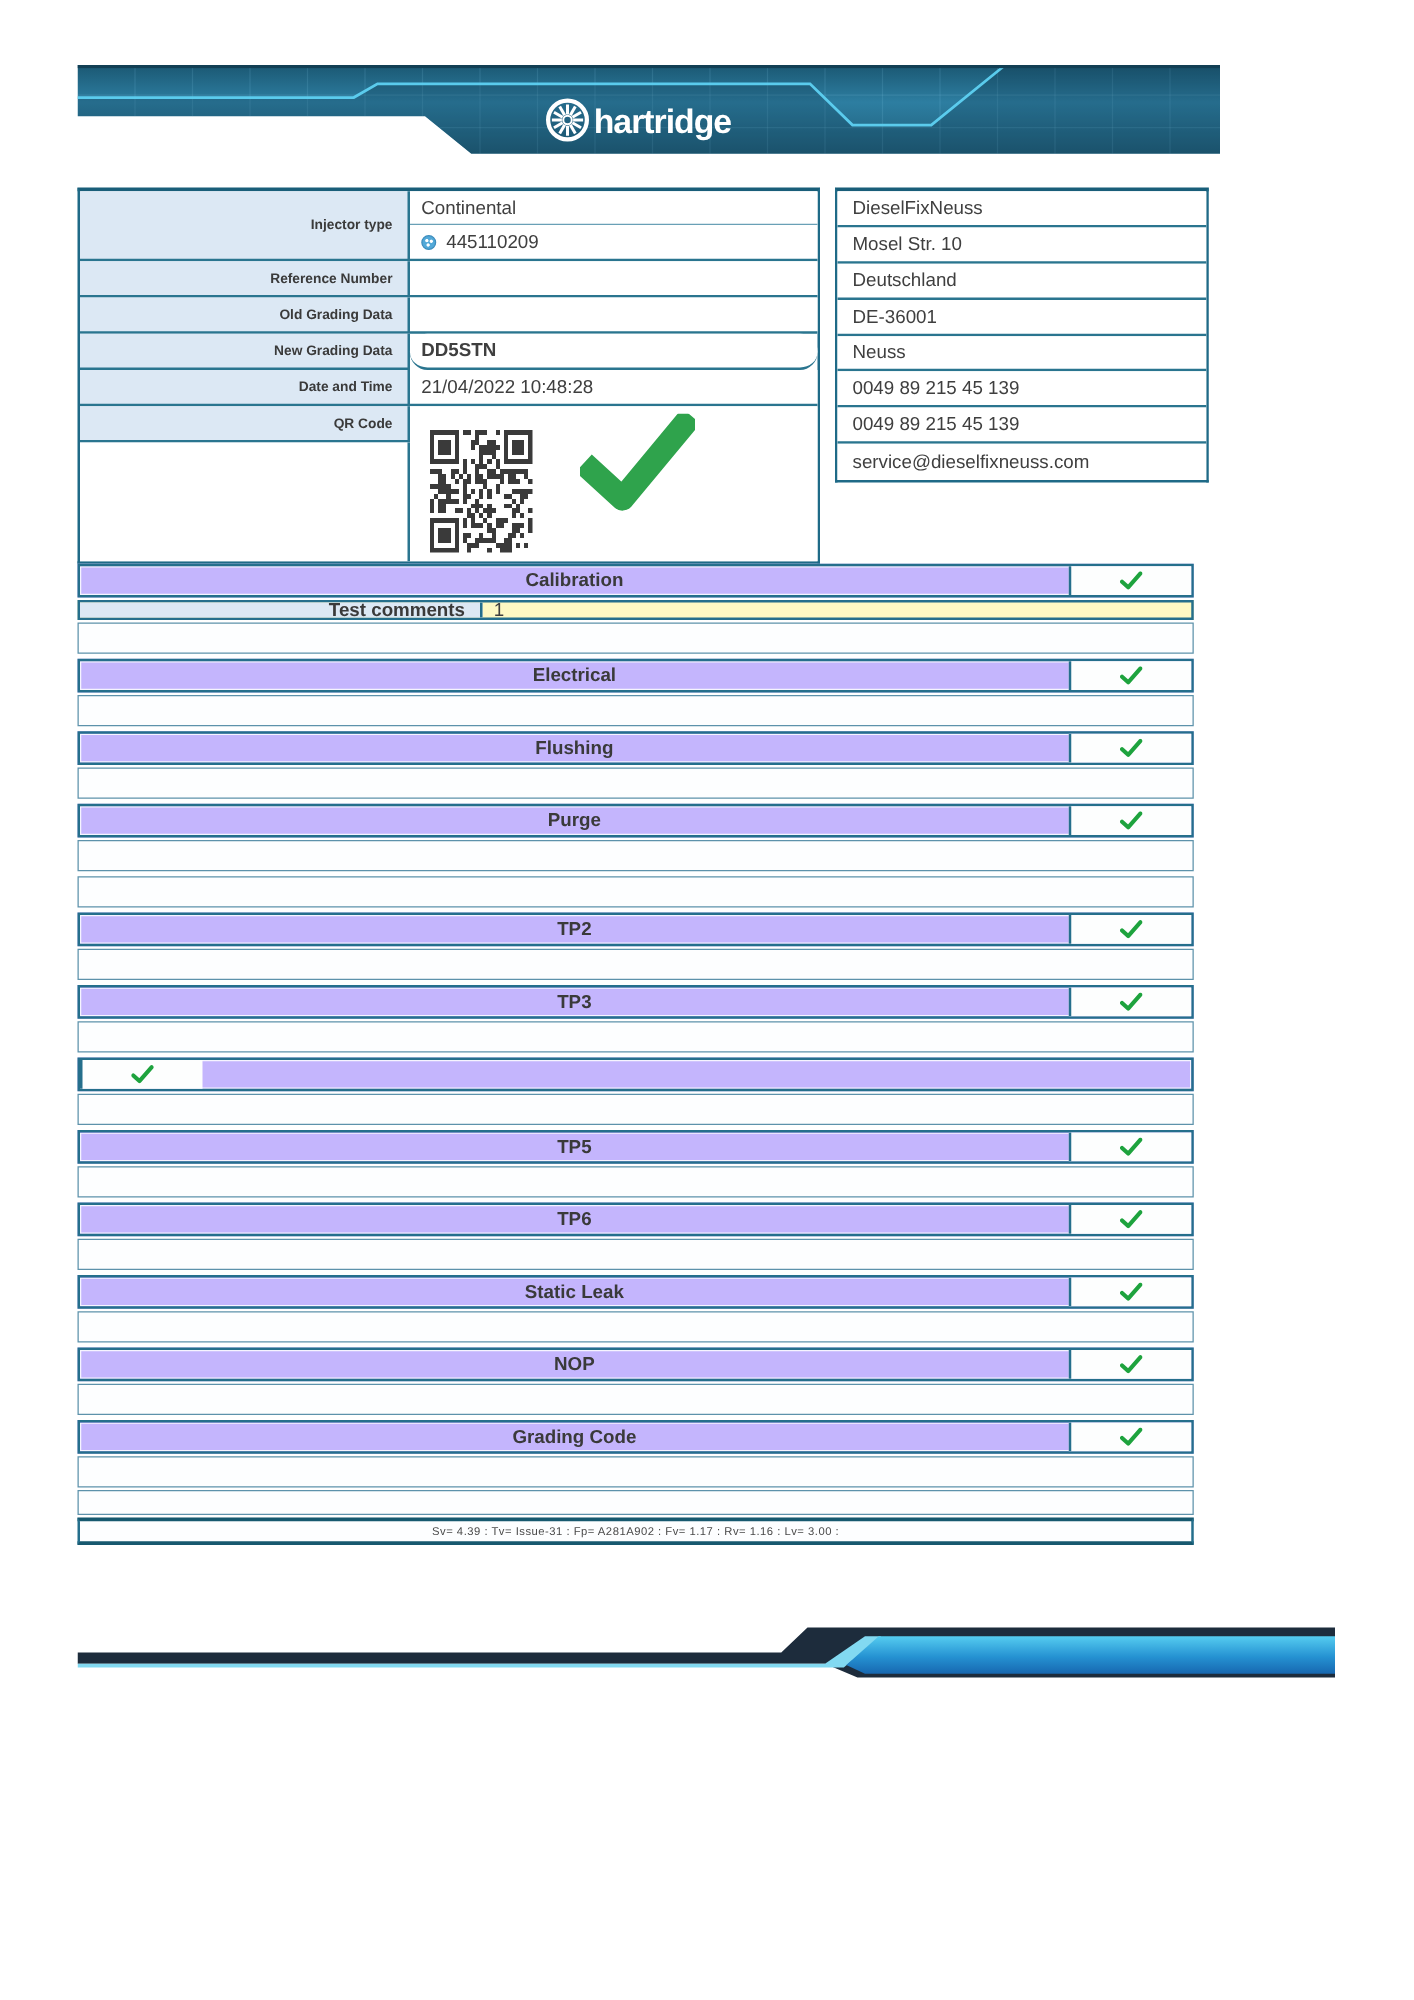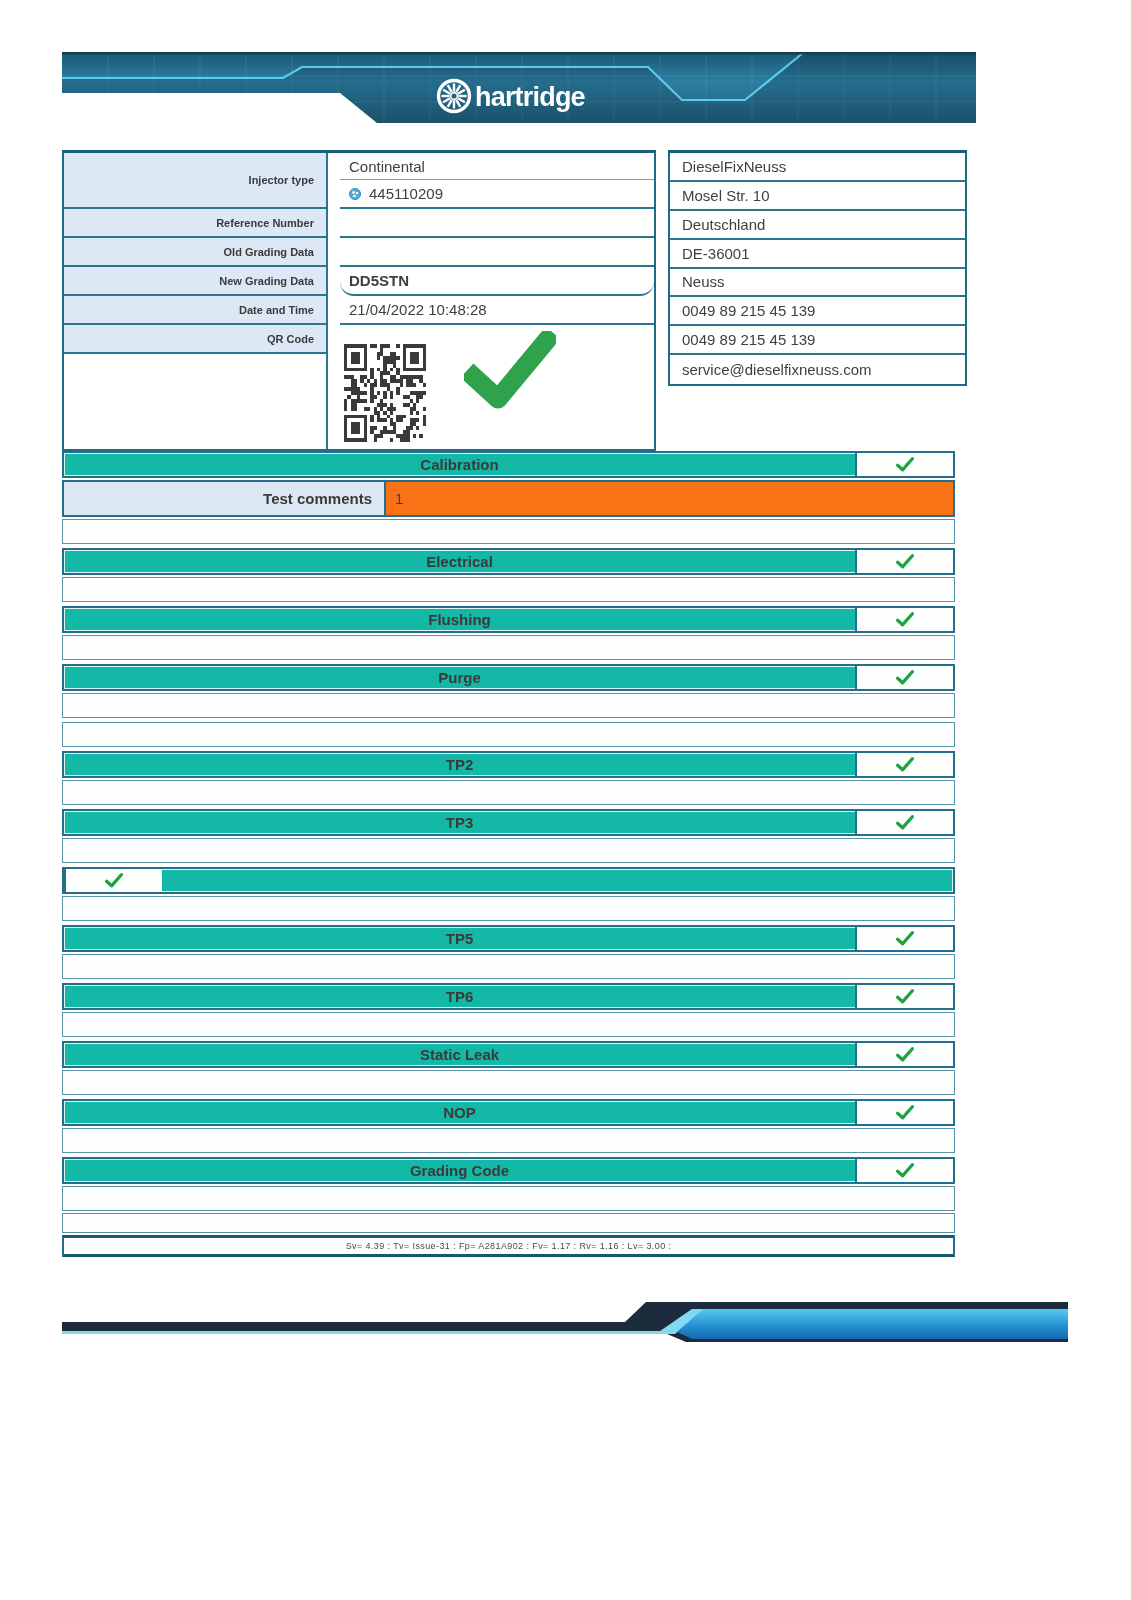--- a/index.html
+++ b/index.html
@@ -17,21 +17,21 @@
     display:grid;grid-template-columns:264px 1fr;
     grid-template-rows:27px 29px 29px 29px 29px 29px 29px 1fr;
   }
   .ilabel{
     background:#dce8f4;border-bottom:2px solid #2a758f;border-right:2px solid #2a758f;
     display:flex;align-items:center;justify-content:flex-end;
     padding-right:12px;font-weight:bold;font-size:11px;color:#3a3a3a;
   }
   .ivalue{
     background:#fff;border-bottom:2px solid #2a758f;
-    display:flex;align-items:center;padding-left:9px;font-size:15px;color:#3f3f3f;margin-left:12px;
+    display:flex;align-items:center;padding-left:9px;font-size:15px;color:#3f3f3f;
   }
   .ivalue.thin{border-bottom:1px solid #69a0b6;}
   .ivalue.bold{font-weight:bold;border-radius:14px;}
   .ilabel.span2{grid-row:1/3;}
   .ilabel.noline{background:#fff;border-bottom:none;}
   .qr-cell{grid-row:7/9;grid-column:2;position:relative;background:#fff;}
   .part-icon{
     width:12px;height:12px;border-radius:50%;margin-right:8px;flex:0 0 auto;
     background:
       radial-gradient(circle at 35% 35%, #ffffff 0 1px, transparent 1.6px),
@@ -49,37 +49,37 @@
     display:grid;grid-template-rows:repeat(8,1fr);
   }
   .addr-row{
     display:flex;align-items:center;padding-left:12px;font-size:15px;color:#3f3f3f;
     border-bottom:2px solid #2a758f;background:#fff;
   }
   .addr-row:last-child{border-bottom:none;}
   
   .sections{position:absolute;left:62px;top:451px;width:893px;}
   .sec-header{
-    display:flex;height:27px;box-sizing:border-box;border:2px solid #256f8c;background:#14b8a6;
+    display:flex;height:27px;box-sizing:border-box;border:2px solid #256f8c;background:#c4b5fd;
     box-shadow:inset 0 0 0 1px rgba(255,255,255,.85);
   }
   .sec-title{
     flex:1;display:flex;align-items:center;justify-content:center;
     font-weight:bold;font-size:15px;color:#3a3a3a;
   }
   .sec-check{
     width:96px;flex:0 0 auto;background:#fdfefe;border-left:2px solid #256f8c;
     display:flex;align-items:center;justify-content:center;
   }
   .spacer-row{
     height:25px;box-sizing:border-box;border:1px solid #5d92ab;background:#fdfeff;margin-top:2px;
   }
   .sec-block{margin-top:4px;}
   .tc-row{
-    display:flex;height:37px;box-sizing:border-box;border:2px solid #256f8c;margin-top:2px;background:#f97316;
+    display:flex;height:16px;box-sizing:border-box;border:2px solid #256f8c;margin-top:2px;background:#fef9c3;
   }
   .tc-label{
     width:322px;flex:0 0 auto;background:#dce8f4;border-right:2px solid #256f8c;
     display:flex;align-items:center;justify-content:flex-end;padding-right:12px;
     font-weight:bold;font-size:15px;color:#3a3a3a;box-sizing:border-box;
   }
   .tc-value{flex:1;display:flex;align-items:center;padding-left:9px;font-size:15px;color:#3f3f3f;}
   .empty-row{height:20px;box-sizing:border-box;border:1px solid #5d92ab;background:#fdfeff;margin-top:2px;}
   .footer-row{
     height:22px;box-sizing:border-box;margin-top:2px;background:#fdfeff;

